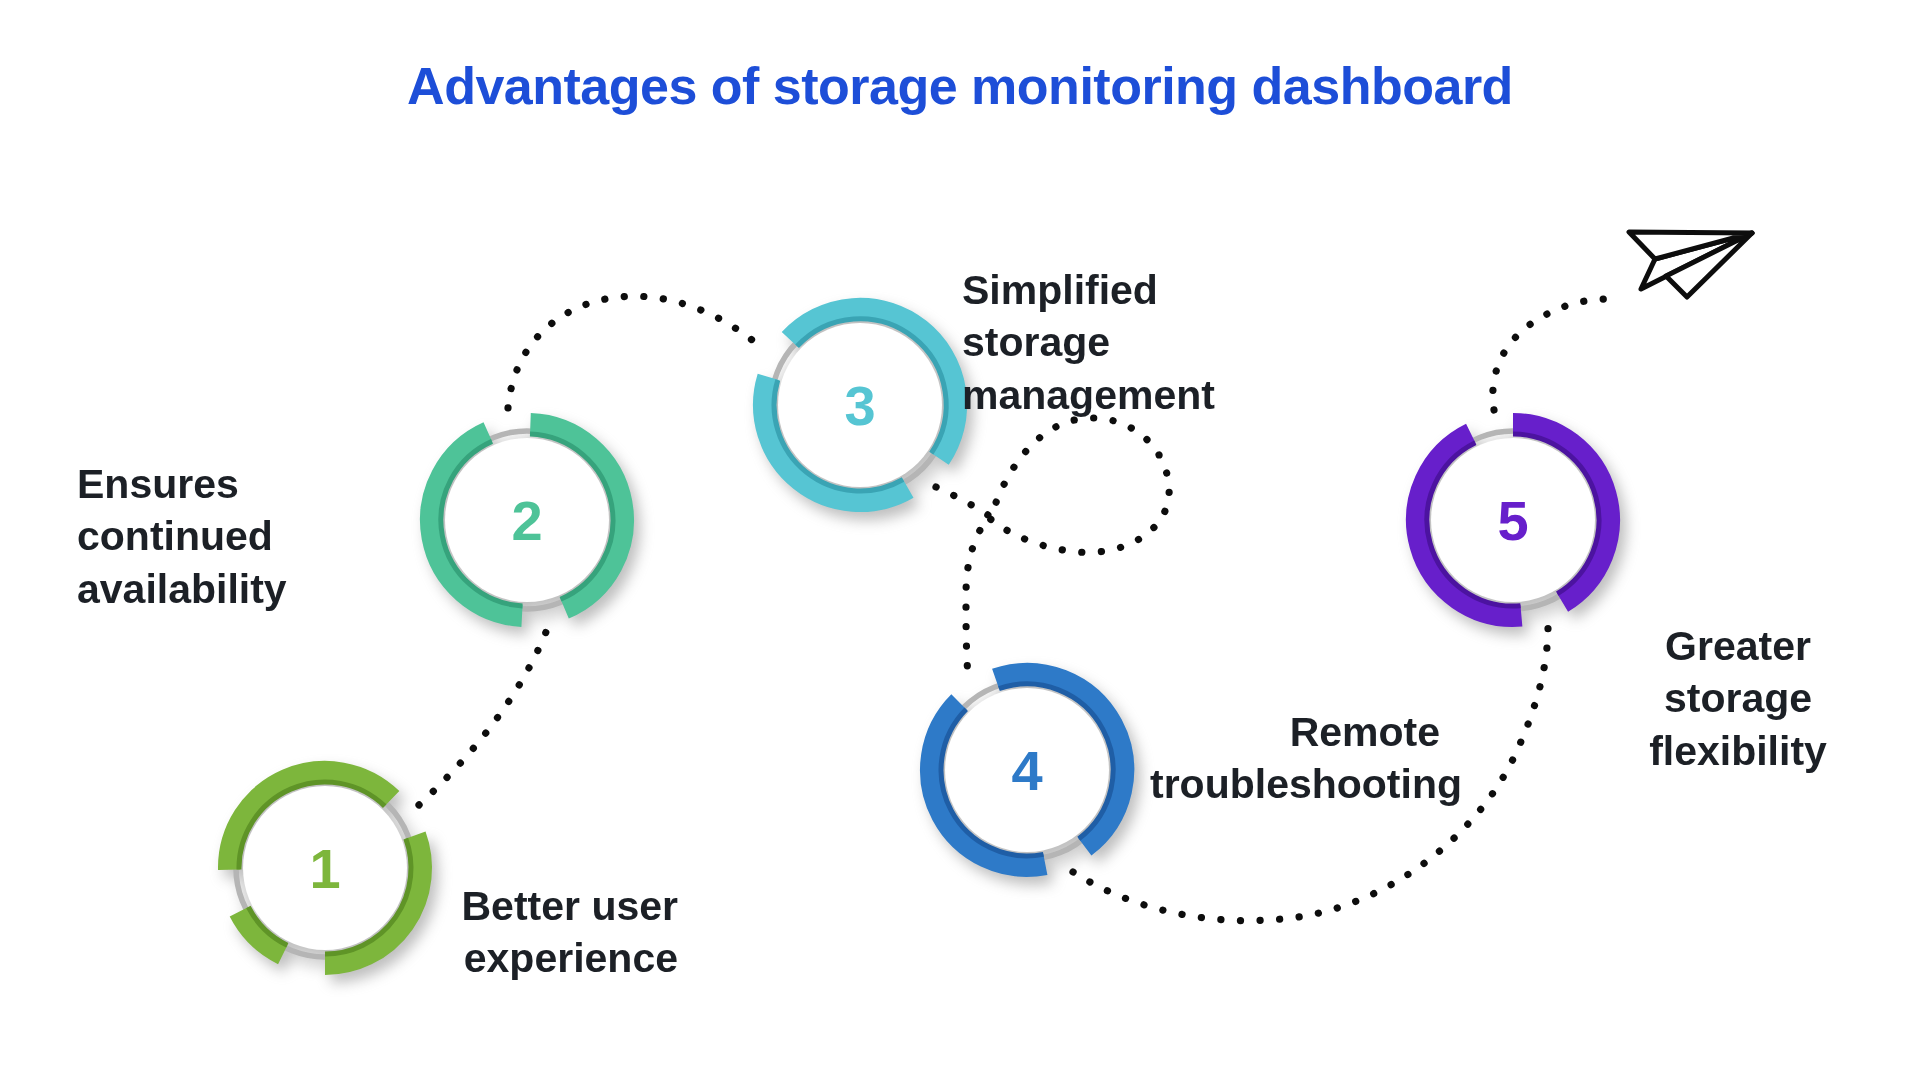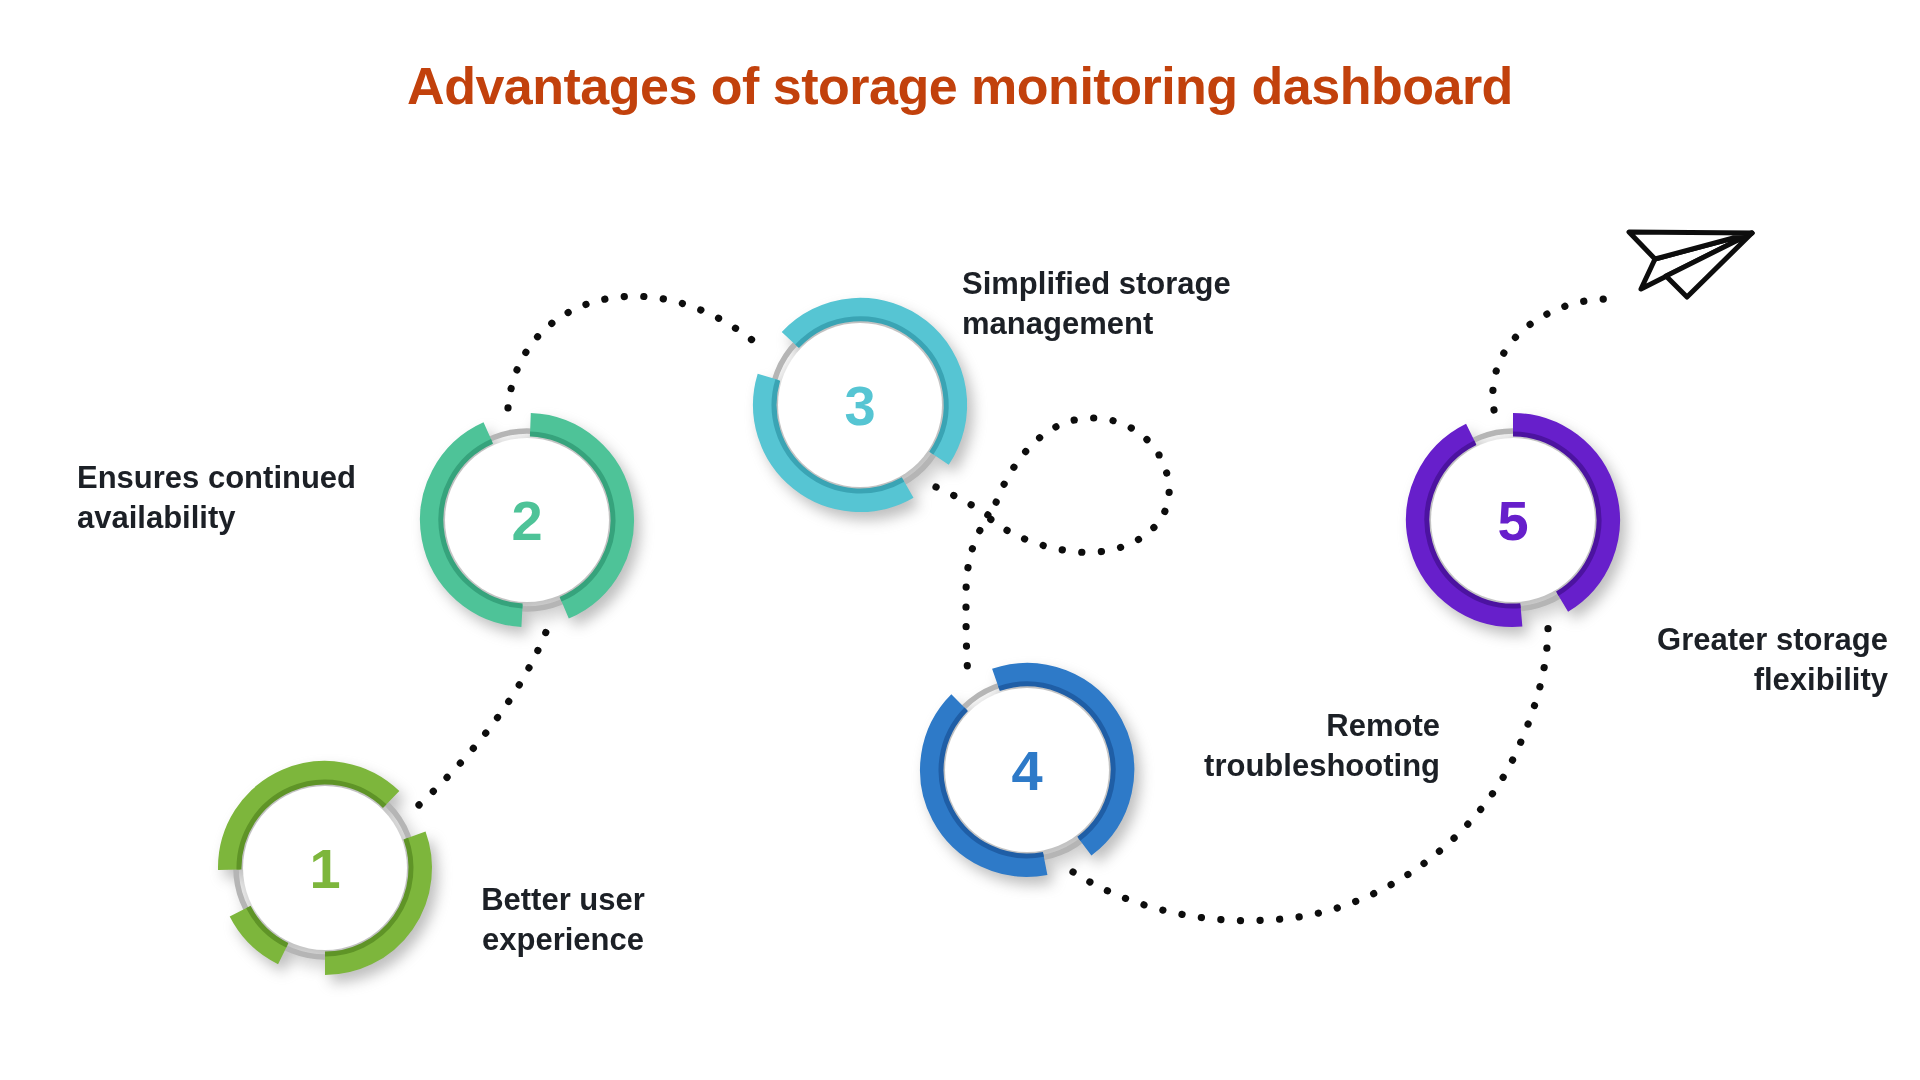--- a/index.html
+++ b/index.html
@@ -1,25 +1,25 @@
 <!DOCTYPE html>
 <html><head>
 <meta charset="utf-8">
 <style>
   html,body{margin:0;padding:0;background:#ffffff;width:1920px;height:1080px;overflow:hidden;
     font-family:"Liberation Sans",sans-serif;}
   .stage{position:relative;width:1920px;height:1080px;background:#ffffff;}
   .title{position:absolute;top:56px;left:0;width:1920px;text-align:center;
-    font-size:52px;font-weight:bold;color:#c2410c;letter-spacing:-0.5px;}
-  .lbl{position:absolute;font-size:31px;font-weight:bold;color:#1c2026;line-height:1.28;}
-  .lbl1{left:448px;top:880px;width:230px;text-align:center;}
+    font-size:52px;font-weight:bold;color:#1d4ed8;letter-spacing:-0.5px;}
+  .lbl{position:absolute;font-size:41px;font-weight:bold;color:#1c2026;line-height:1.28;}
+  .lbl1{left:448px;top:880px;width:230px;text-align:right;}
   .lbl2{left:77px;top:458px;width:280px;}
   .lbl3{left:962px;top:264px;width:330px;text-align:left;}
   .lbl4{left:1150px;top:706px;width:290px;text-align:right;}
-  .lbl5{left:1588px;top:620px;width:300px;text-align:right;}
+  .lbl5{left:1588px;top:620px;width:300px;text-align:center;}
   svg{position:absolute;left:0;top:0;}
   .dots{fill:none;stroke:#0d0d0d;stroke-width:7.2;stroke-linecap:round;stroke-dasharray:0.1 19.5;}
   #badge-rings g{filter:drop-shadow(6px 8px 7px rgba(110,110,110,0.45));}
   .badge-num{font-size:56px;font-weight:bold;text-anchor:middle;}
   .plane{fill:#ffffff;stroke:#0d0d0d;stroke-width:5;stroke-linejoin:round;}
 </style>
 </head>
 <body>
 
 <div class="stage">

